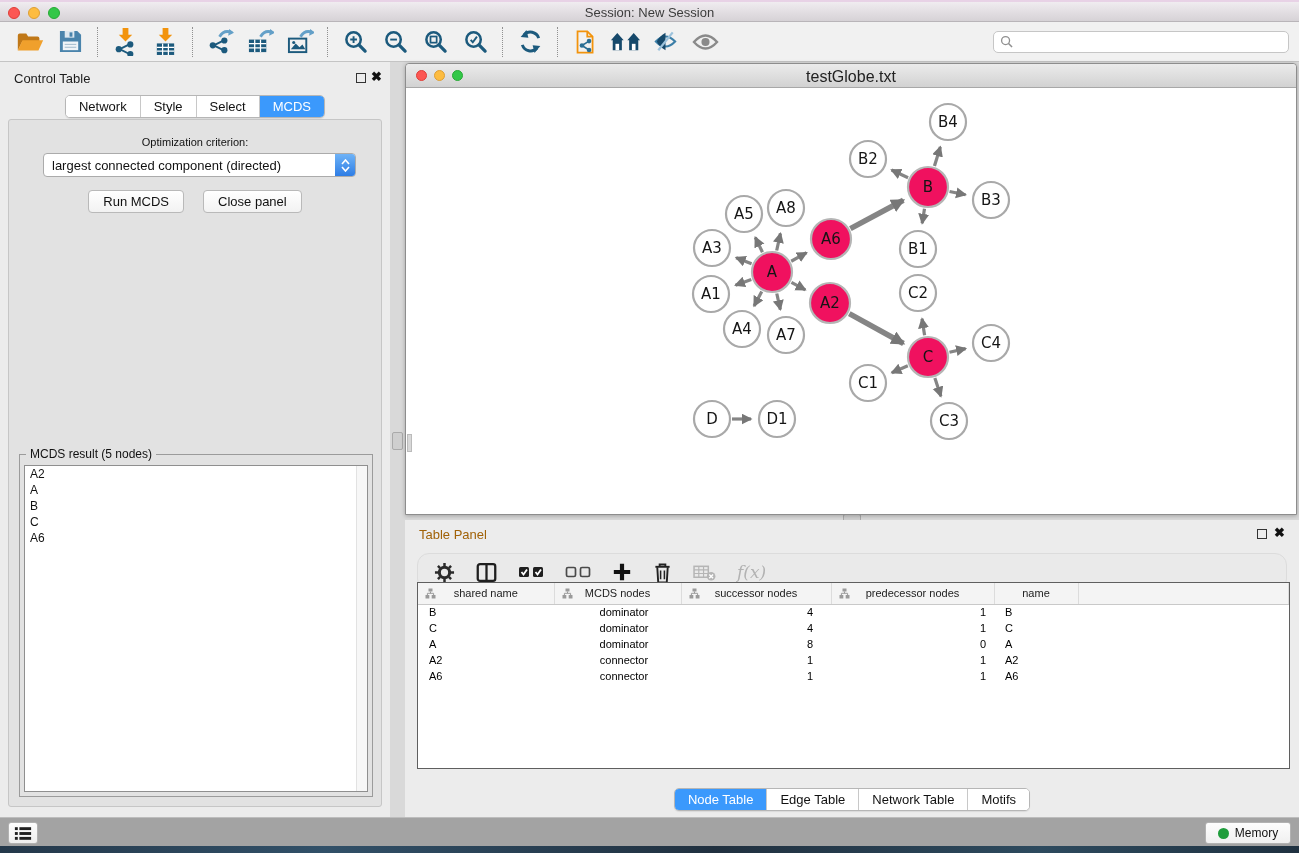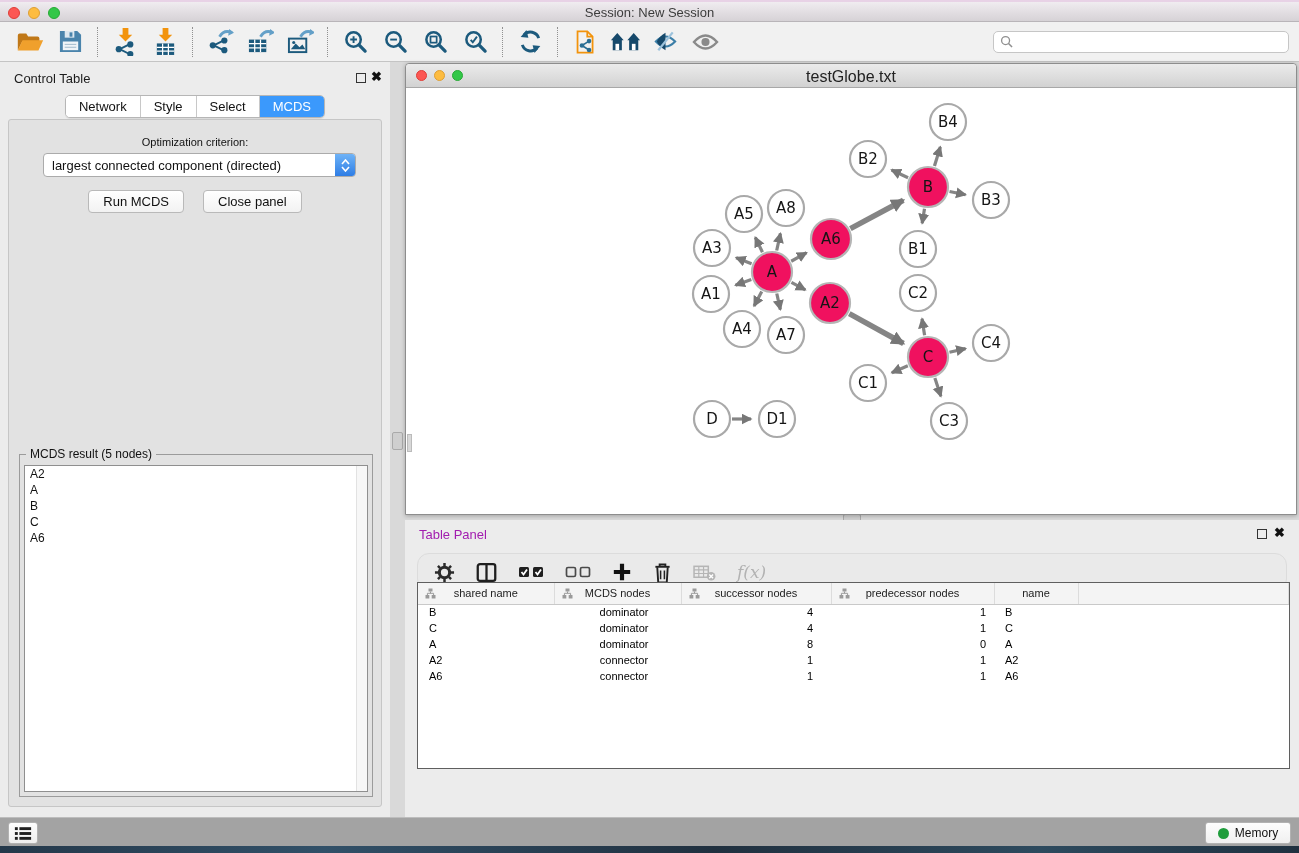--- a/index.html
+++ b/index.html
@@ -79,21 +79,21 @@
   .net-titlebar { position:absolute; left:0; top:0; right:0; height:24px; border-radius:4px 4px 0 0;
                   background:linear-gradient(#ebebeb,#d2d2d2); border-bottom:1px solid #a8a8a8; }
   .net-titlebar .title { position:absolute; left:0; right:0; top:4px; text-align:center; font-size:16px; color:#222; }
   .net-lights { position:absolute; left:10px; top:6px; display:flex; gap:7px; }
   .net-lights .light { width:11px; height:11px; }
   .net-canvas { position:absolute; left:1px; top:25px; width:888px; height:425px; background:#fff; overflow:hidden; }
   .canvas-edge-handle { position:absolute; left:0px; top:345px; width:5px; height:18px; background:#d8d8d8; border:1px solid #bbb; }
 
   
   .table-panel { position:absolute; left:405px; top:458px; width:894px; height:297px; background:#ececec; }
-  .tp-title { position:absolute; left:14px; top:7px; font-size:13px; color:#a21caf; }
+  .tp-title { position:absolute; left:14px; top:7px; font-size:13px; color:#a16207; }
   .tp-float { right:32px; } .tp-close { right:14px; }
   .tp-toolbar { position:absolute; left:12px; top:33px; width:870px; height:38px; background:#eaeaea;
                 border:1px solid #dcdcdc; border-radius:12px; display:flex; align-items:center; gap:21px; padding-left:16px; }
   .tp-toolbar .icon { display:flex; align-items:center; justify-content:center; }
   .fx-glyph { font-family:"DejaVu Serif",serif; font-style:italic; font-size:17px; color:#b2b2b2; }
   .table-wrap { position:absolute; left:12px; top:62px; width:873px; height:187px; background:#fff;
                 border:1px solid #5f5f5f; overflow:hidden; }
   table.datatable { border-collapse:collapse; width:100%; table-layout:fixed; }
   .datatable th { height:21px; background:#f4f4f4; font-weight:normal; font-size:11px; color:#222;
                   border-right:1px solid #dcdcdc; border-bottom:1px solid #c9c9c9; position:relative; text-align:center; }
@@ -590,20 +590,26 @@
                   <td class="c1 a-left1">connector</td>
                   <td class="c2 a-right2">1</td>
                   <td class="c3 a-right3">1</td>
                   <td class="c4 a-left4">A6</td>
                   <td class="c5"></td>
                 </tr>
               </tbody>
           </table>
         </div>
 
+        <div class="tp-tabs-wrap"><div class="seg" id="table-tabs">
+              <div class="seg-btn seg-active">Node Table</div>
+              <div class="seg-btn">Edge Table</div>
+              <div class="seg-btn">Network Table</div>
+              <div class="seg-btn">Motifs</div>
+            </div></div>
       </div>
     </div>
 
     <div class="statusbar">
       <div class="list-btn">
         <svg width="18" height="15" viewBox="0 0 20 16">
             <g fill="#1f1f1f">
               <rect x="1" y="1" width="3.2" height="3.2"></rect>
               <rect x="6" y="1" width="13" height="3.2"></rect>
               <rect x="1" y="6.4" width="3.2" height="3.2"></rect>

